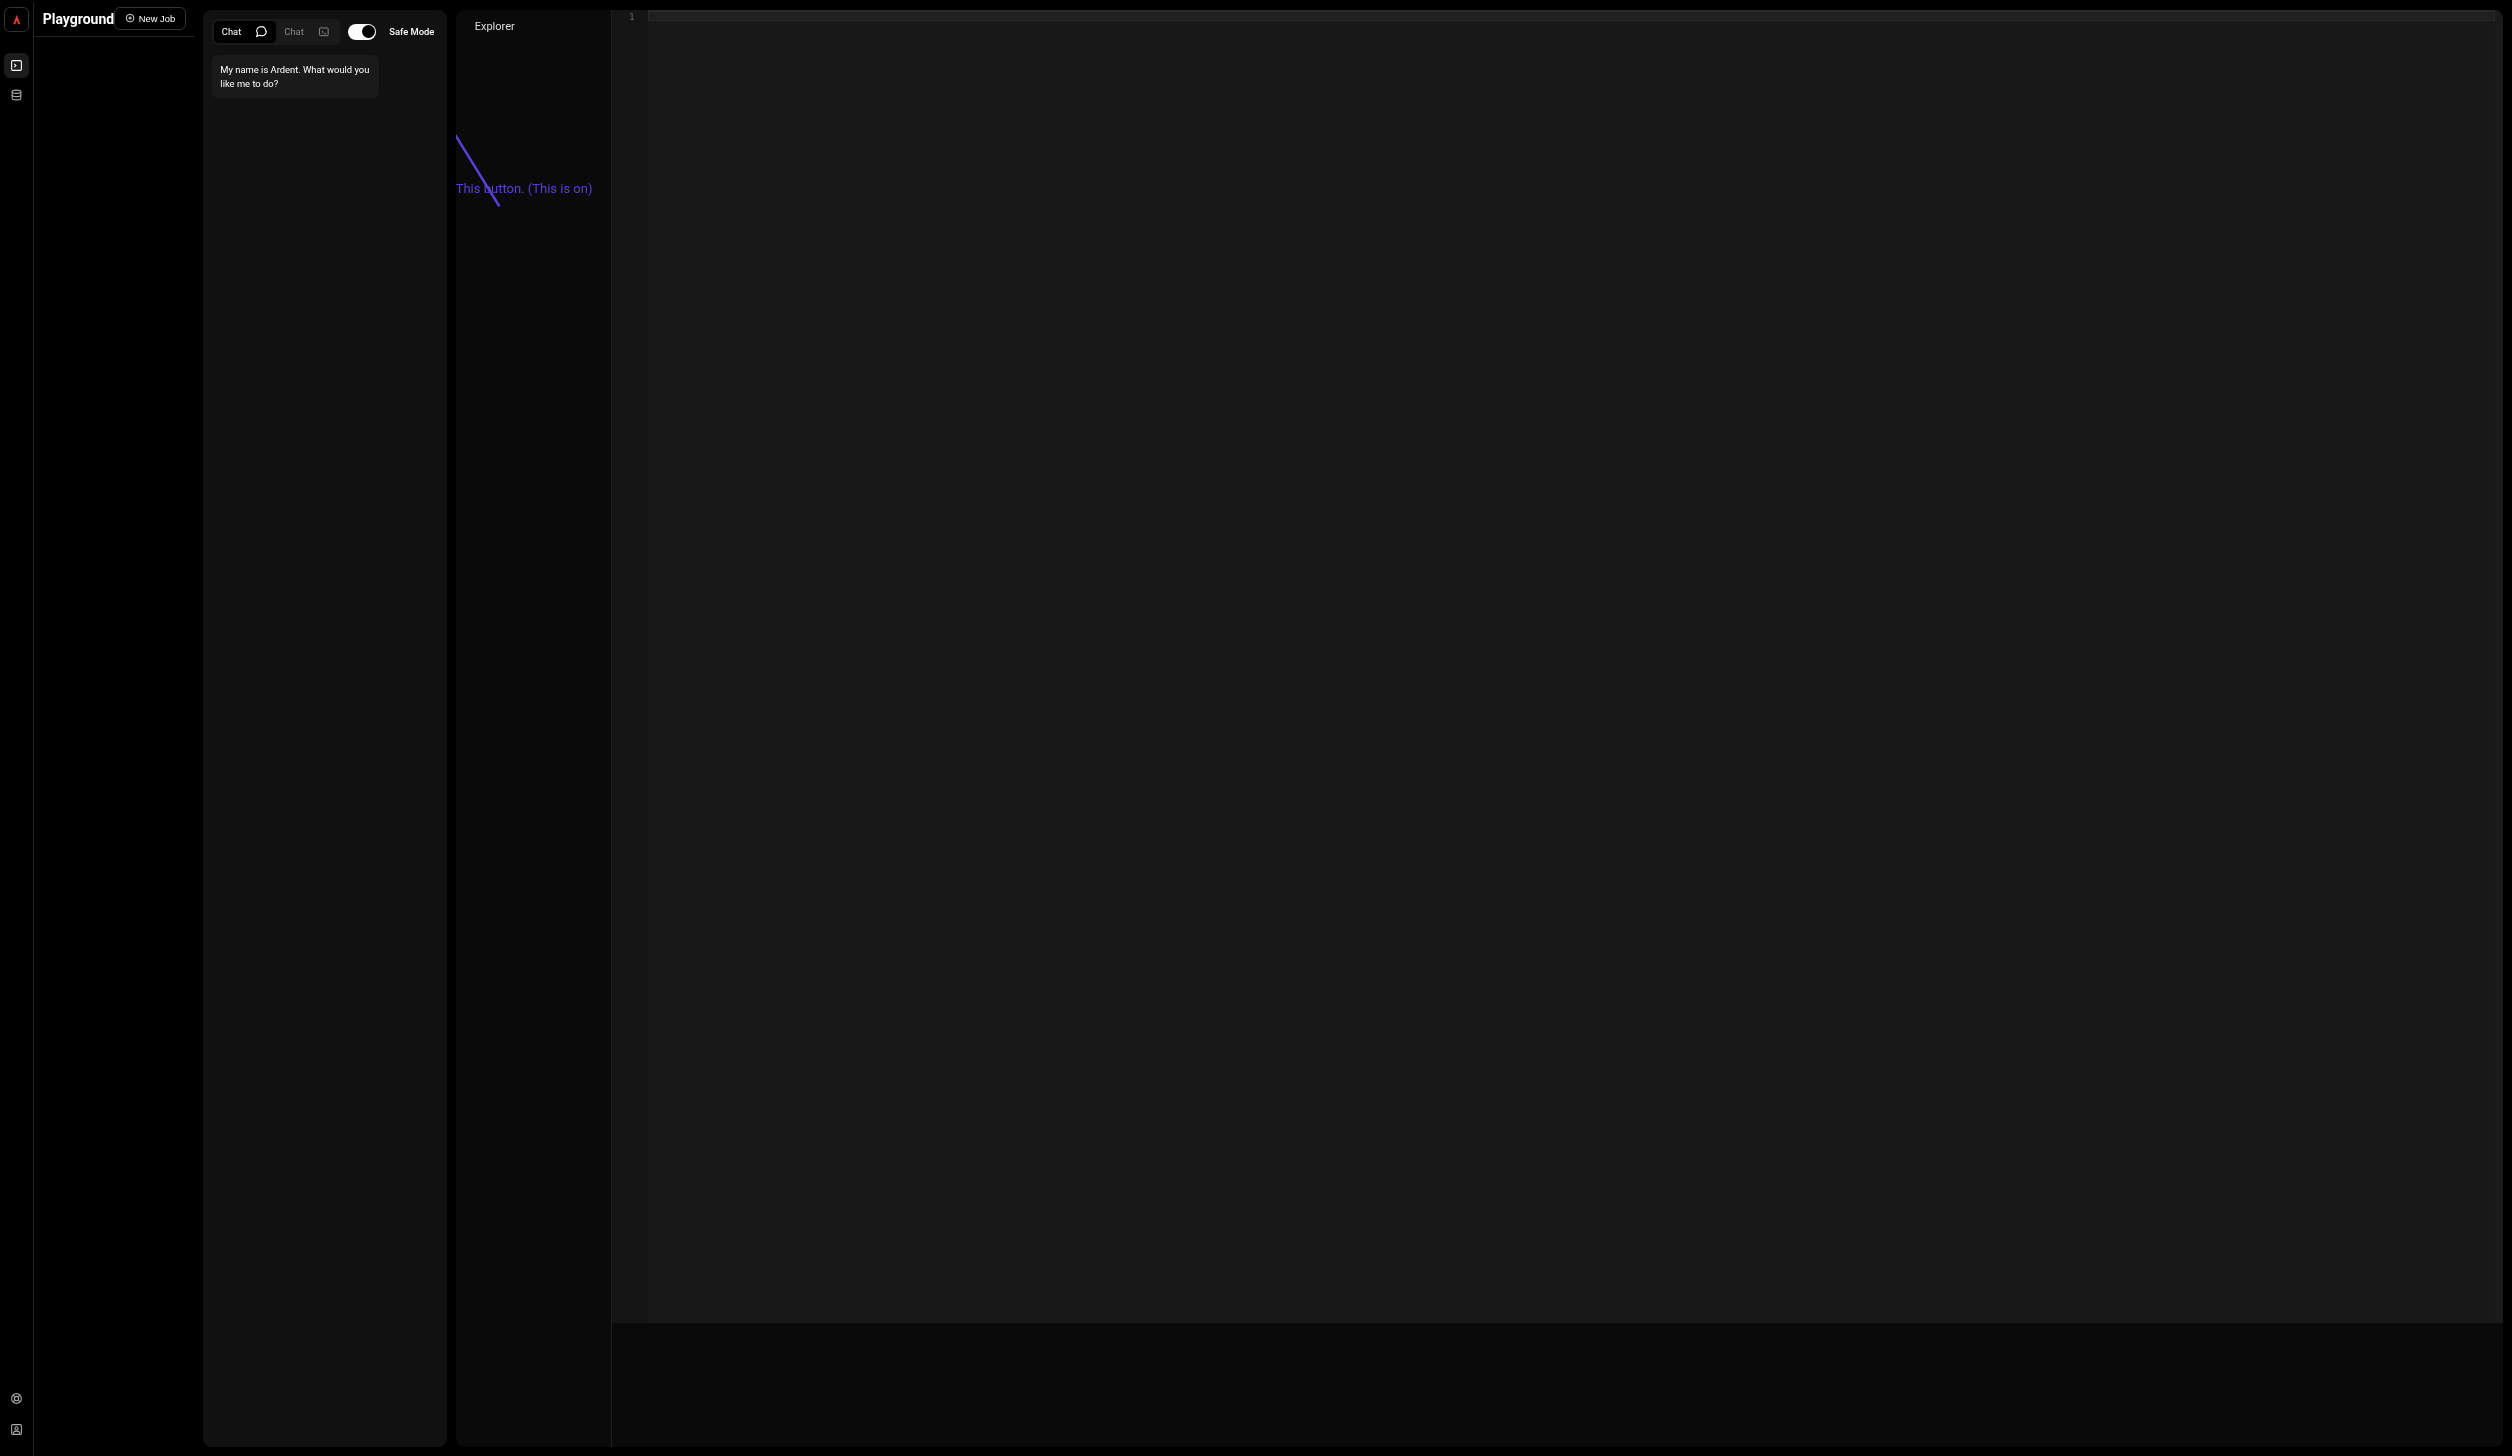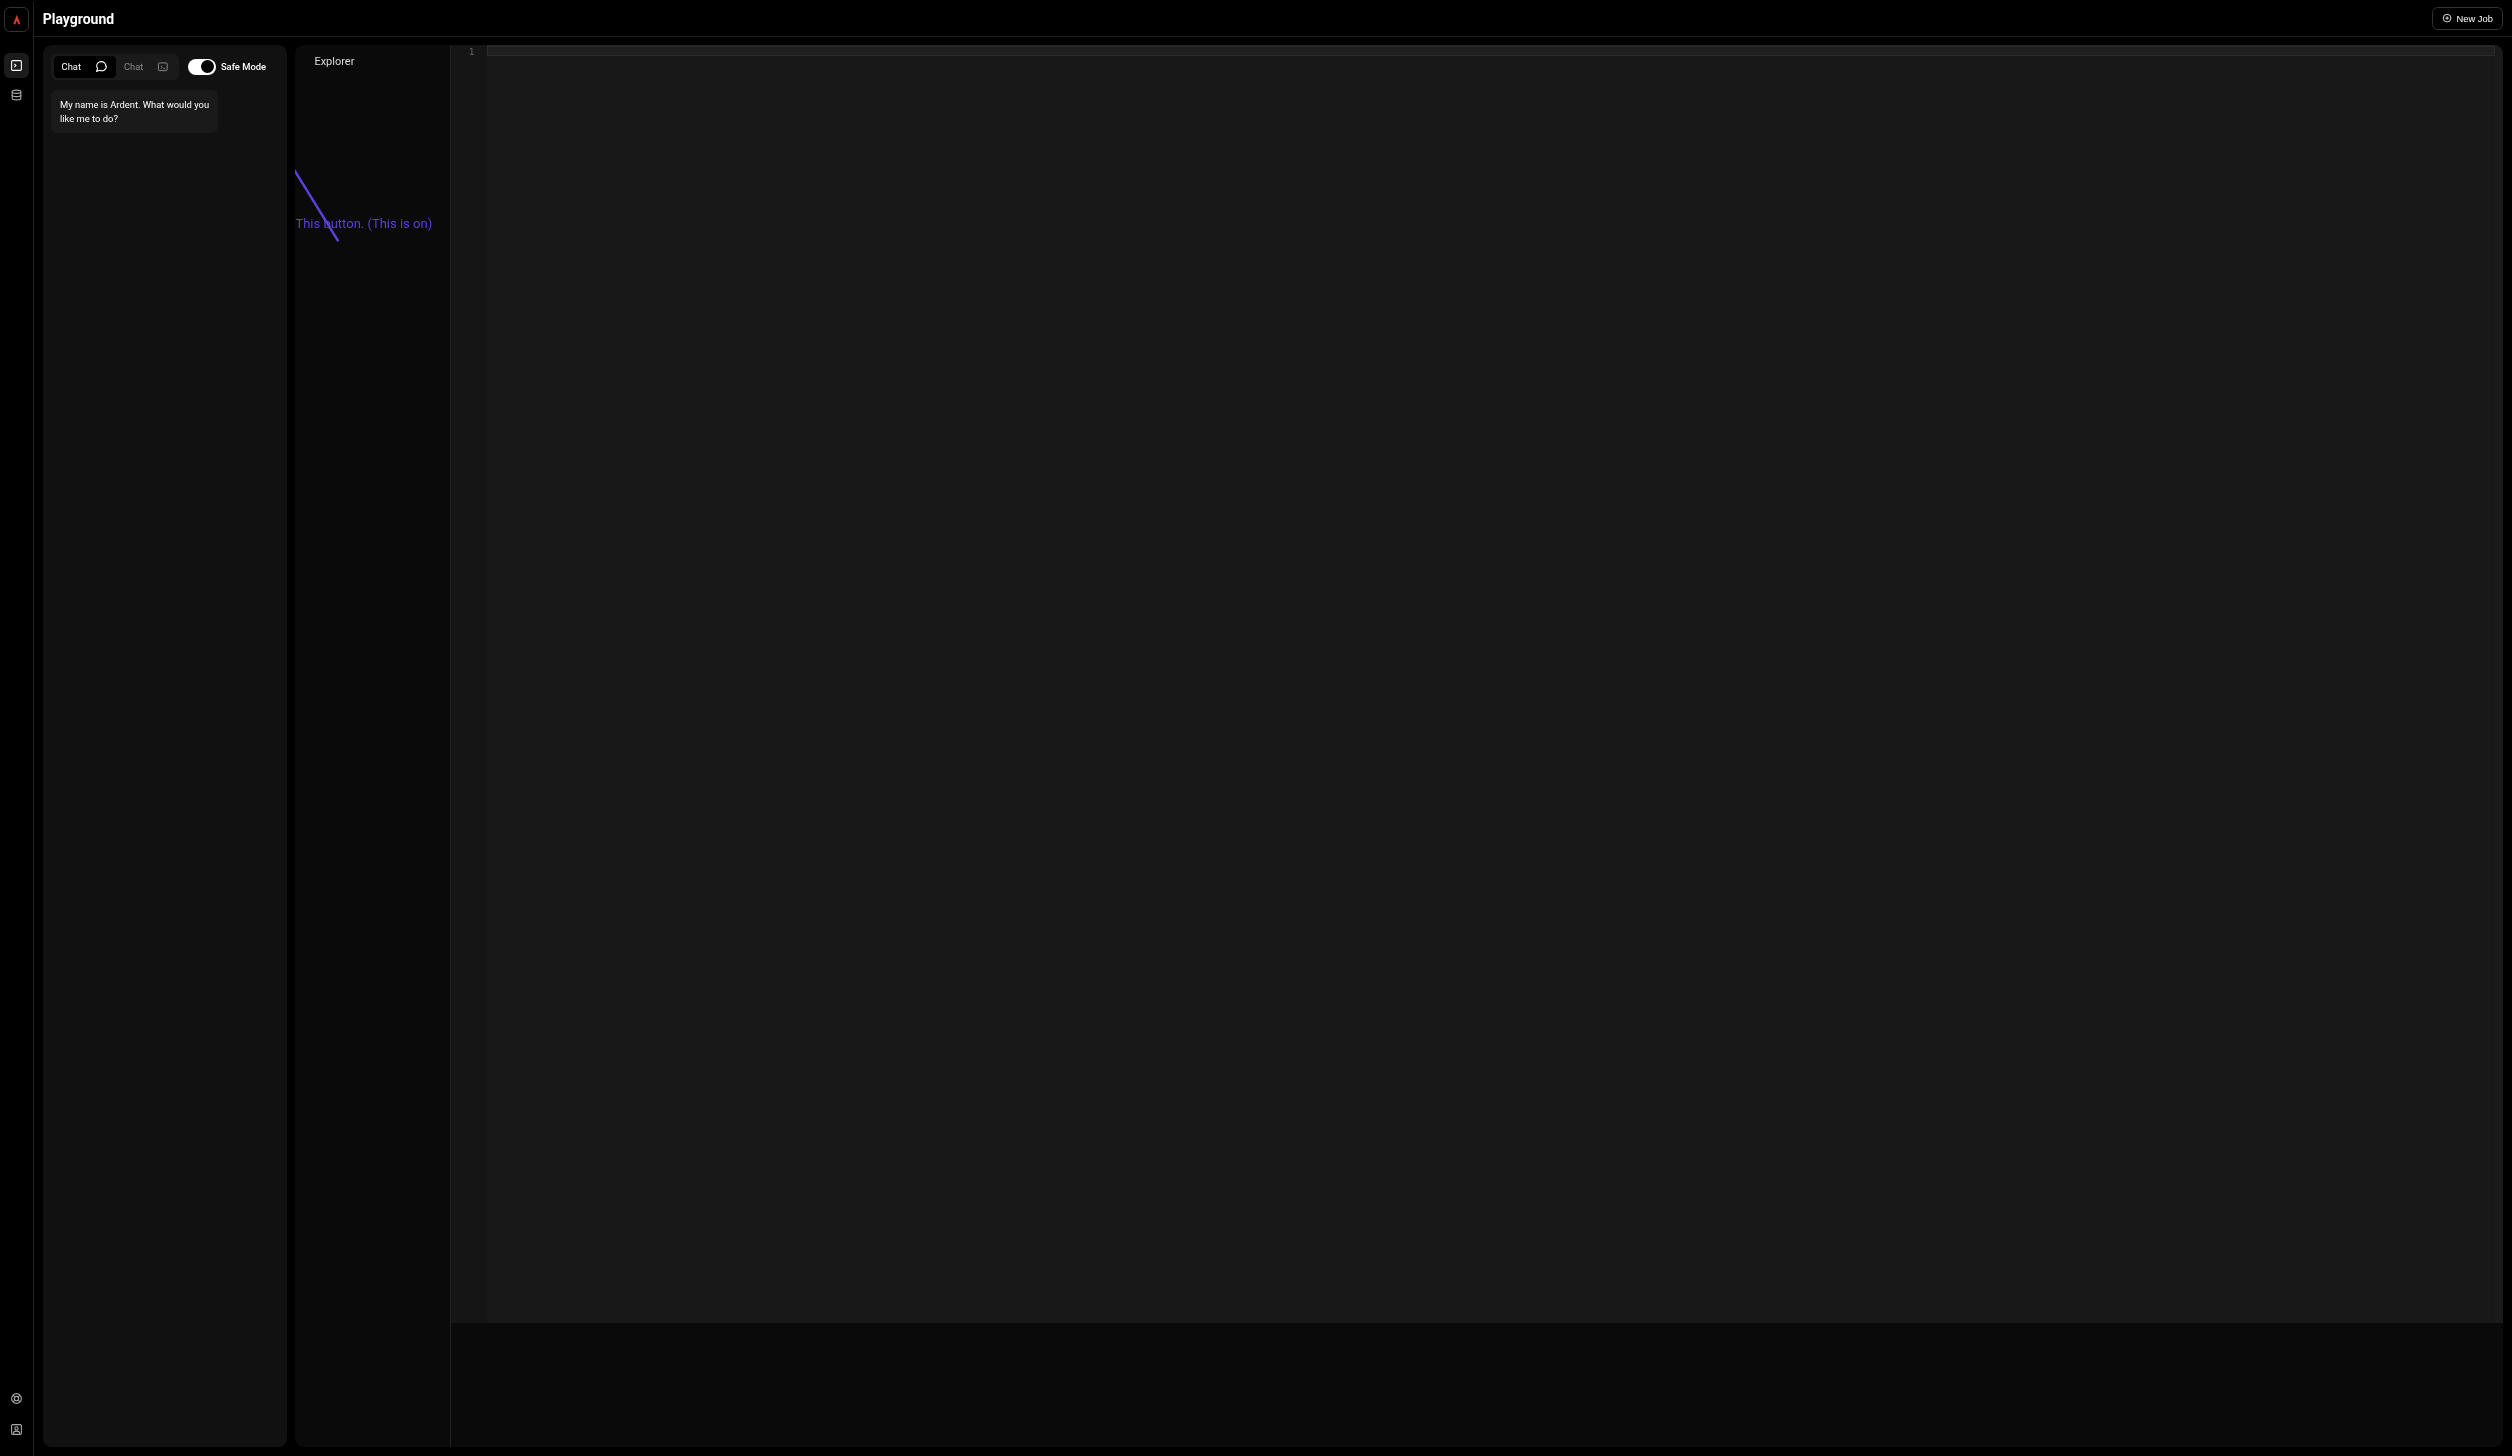--- a/index.html
+++ b/index.html
@@ -60,21 +60,21 @@
     .sidebar-icon.active {
       background: #1c1c1c;
     }
     .sidebar-spacer {
       flex: 1;
     }
     
     .main-area {
       flex: 1;
       display: flex;
-      flex-direction: column;
+      flex-direction: row;
       overflow: hidden;
     }
     .header {
       height: 35px;
       border-bottom: 0.7px solid #222;
       display: flex;
       align-items: center;
       padding: 0 8.7px;
     }
     .header-title {
@@ -135,21 +135,21 @@
       cursor: pointer;
       color: #888;
     }
     .tab.active {
       background: #000;
       color: #fff;
     }
     .toggle-container {
       display: flex;
       align-items: center;
-      gap: 5px;
+      gap: 13px;
     }
     .toggle {
       width: 28px;
       height: 16px;
       background: #fff;
       border-radius: 8px;
       position: relative;
       cursor: pointer;
     }
     .toggle-knob {

